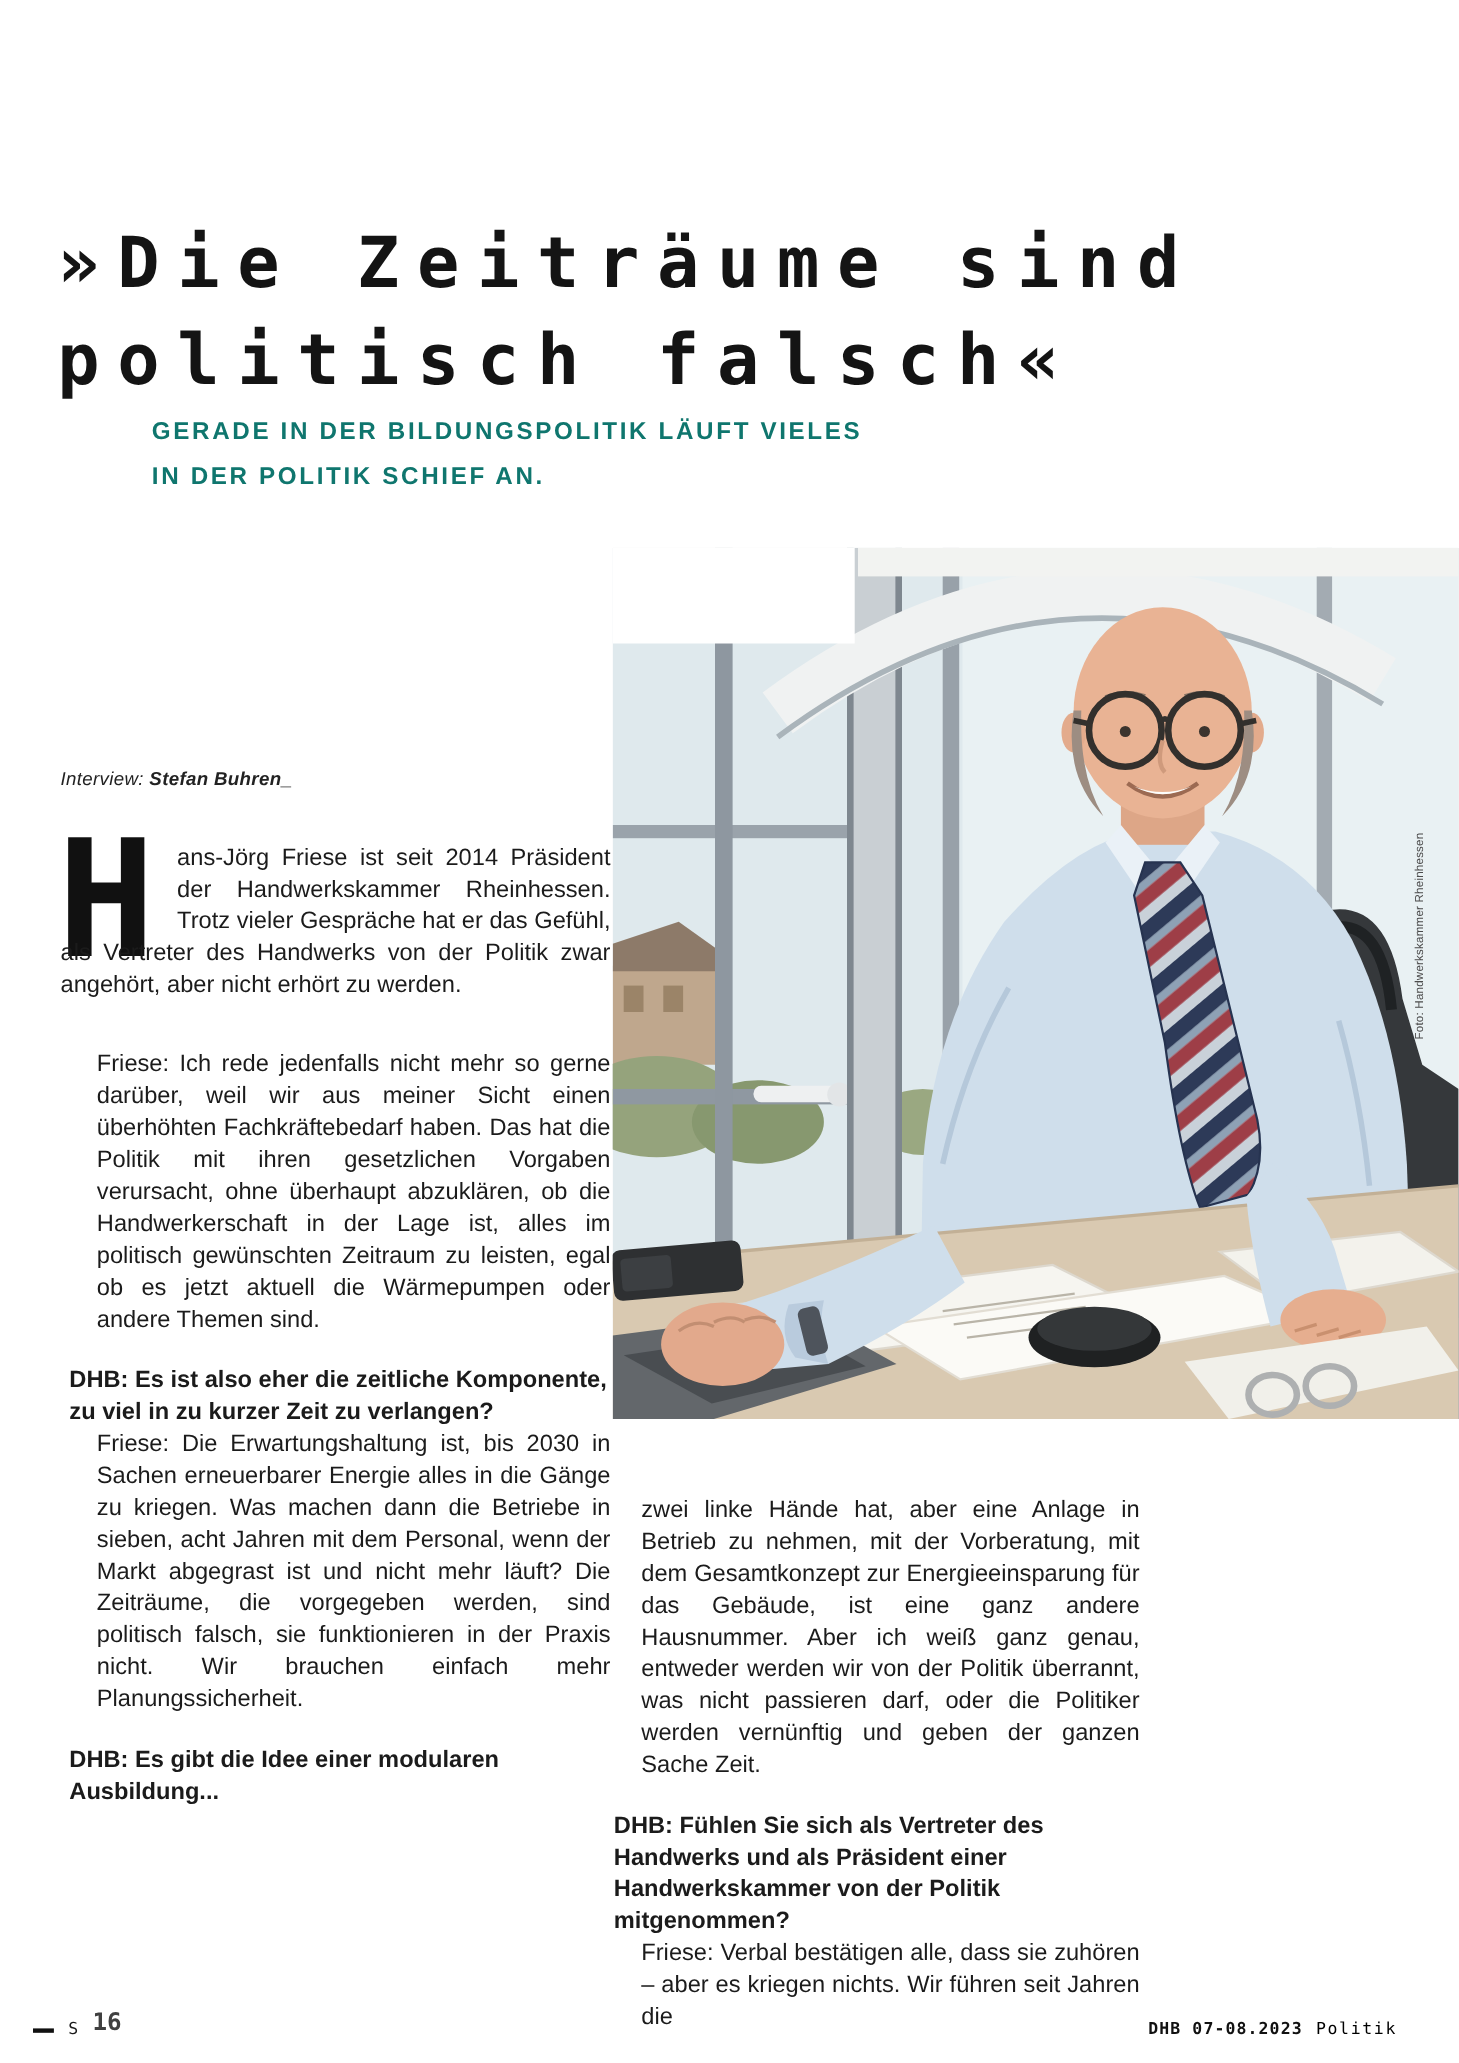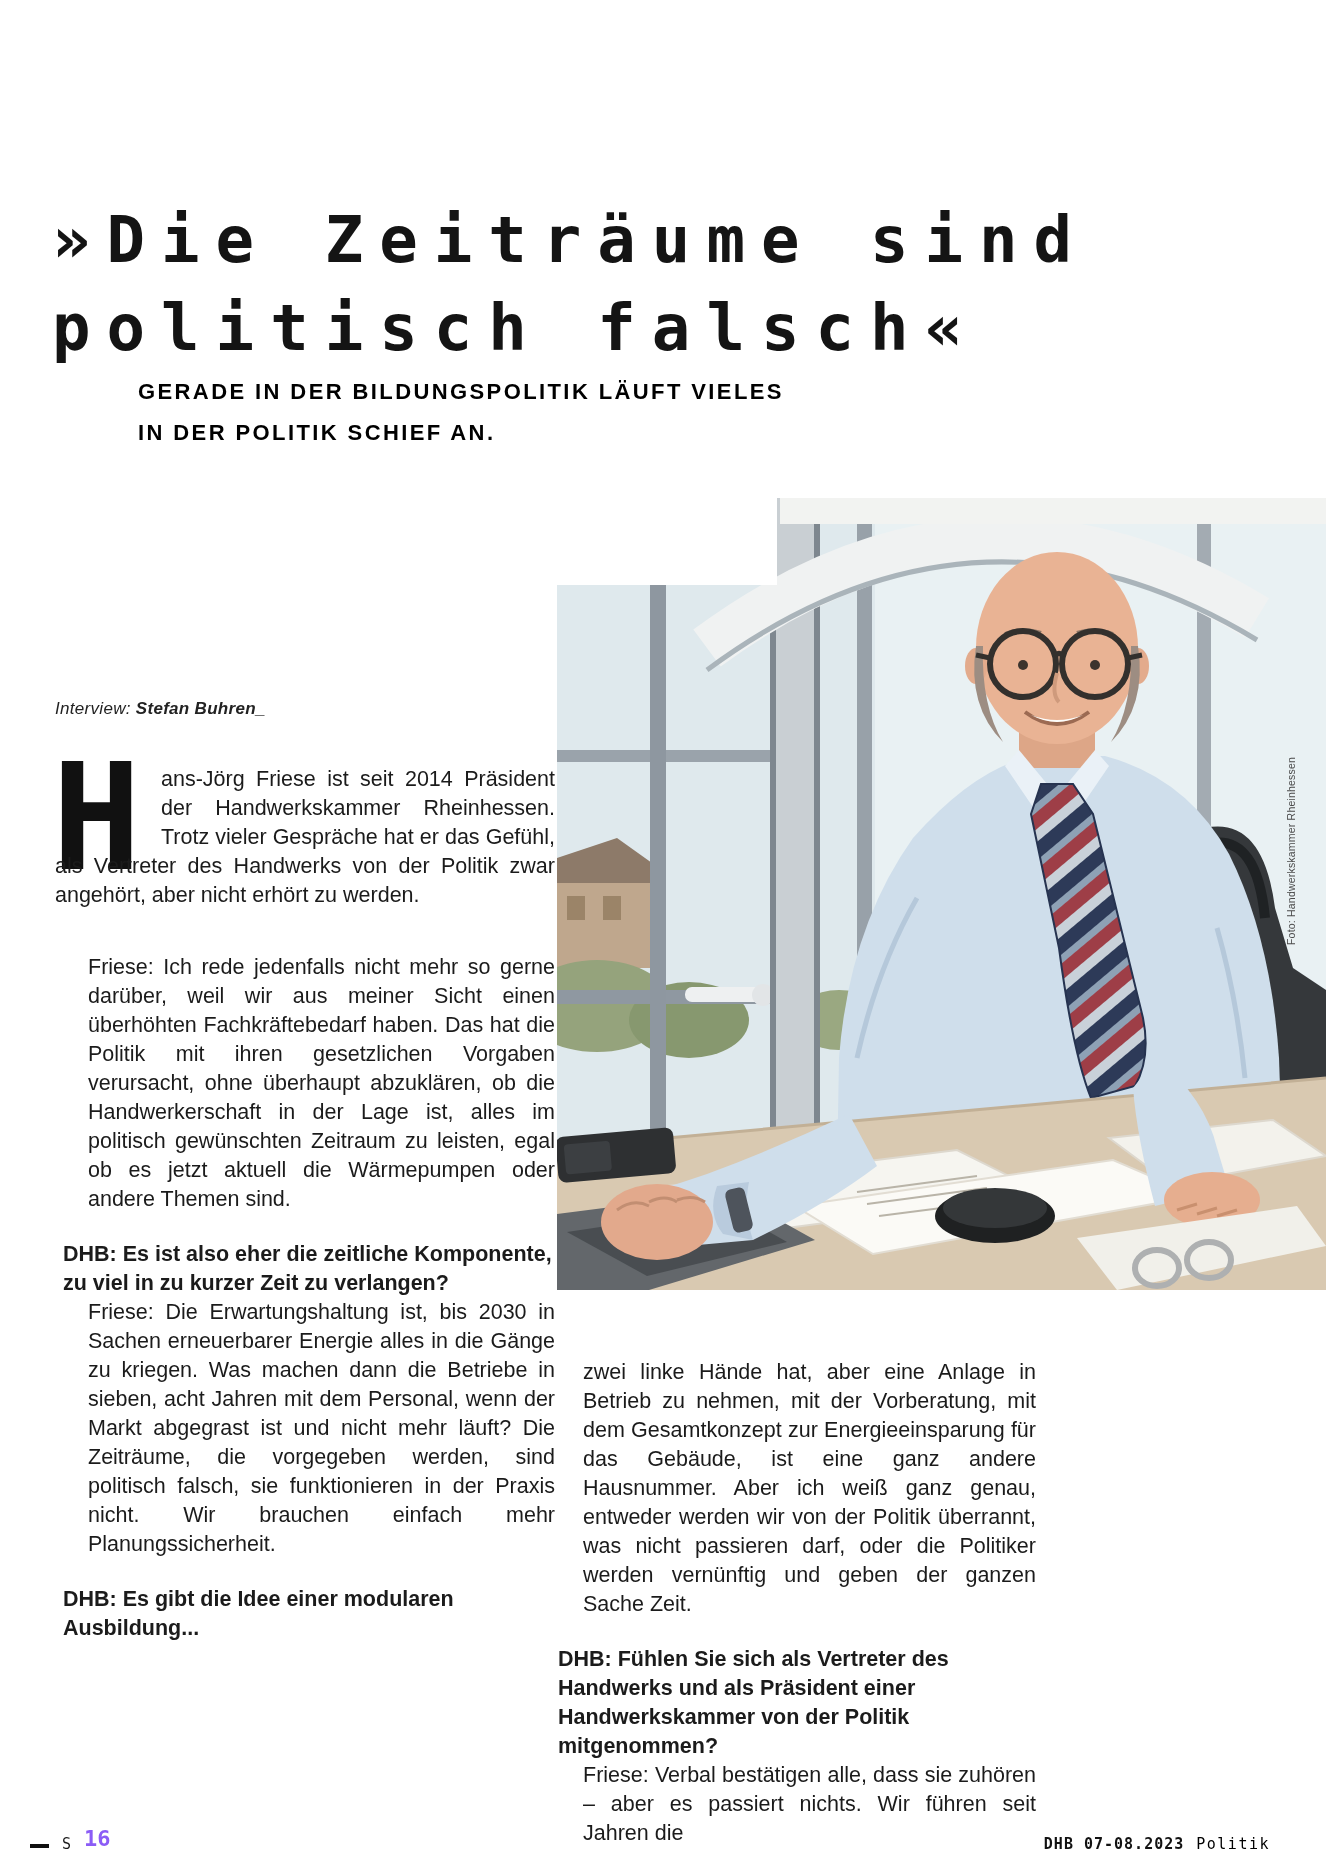--- a/index.html
+++ b/index.html
@@ -12,21 +12,21 @@
 
   .headline {
     left:52px; top:196px;
     font-family:"DejaVu Sans Mono", monospace; font-weight:bold;
     font-size:64px; line-height:88px; letter-spacing:0.25em;
     color:#141414; white-space:nowrap;
   }
   .deck {
     left:138px; top:372px;
     font-weight:bold; font-size:22px; line-height:40.5px;
-    letter-spacing:2.4px; color:#000000; white-space:nowrap;
+    letter-spacing:2.4px; color:#0f766e; white-space:nowrap;
   }
   .byline {
     left:55px; top:699px;
     font-style:italic; font-size:17px; letter-spacing:0.3px; color:#222;
   }
   .byline .name { font-weight:bold; }
 
   .intro {
     left:55px; top:765px; width:500px;
     font-size:21.5px; line-height:29px; text-align:justify;
@@ -50,21 +50,21 @@
 
   .credit {
     left:1285px; top:945px;
     transform:rotate(-90deg); transform-origin:0 0;
     font-size:10.5px; letter-spacing:0.2px; color:#4b4b4b; white-space:nowrap;
   }
 
   .footer-dash { left:30px; top:1844px; width:19px; height:4px; background:#101010; }
   .f-mono { font-family:"DejaVu Sans Mono", monospace; }
   .page-label { left:62px; top:1835px; font-size:15px; letter-spacing:1px; color:#1a1a1a; }
-  .page-num   { left:84px; top:1826px; font-size:22px; font-weight:bold; color:#8b5cf6; }
+  .page-num   { left:84px; top:1826px; font-size:22px; font-weight:bold; color:#404040; }
   .footer-right {
     top:1835px; right:56px; font-size:15px; color:#111; white-space:nowrap;
   }
   .footer-right .issue   { font-weight:bold; letter-spacing:1px; }
   .footer-right .section { margin-left:12px; letter-spacing:1.5px; color:#000000; }
 </style>
 </head>
 <body>
 
 <div class="abs headline">
@@ -87,21 +87,21 @@
 <div class="abs col col-left">
   <p class="a">Friese: Ich rede jedenfalls nicht mehr so gerne darüber, weil wir aus meiner Sicht einen überhöhten Fachkräftebedarf haben. Das hat die Politik mit ihren gesetzlichen Vorgaben verursacht, ohne überhaupt abzuklären, ob die Handwerkerschaft in der Lage ist, alles im politisch gewünschten Zeitraum zu leisten, egal ob es jetzt aktuell die Wärmepumpen oder andere Themen sind.</p>
   <p class="q">DHB: Es ist also eher die zeitliche Komponente, zu viel in zu kurzer Zeit zu verlangen?</p>
   <p class="a">Friese: Die Erwartungshaltung ist, bis 2030 in Sachen erneuerbarer Energie alles in die Gänge zu kriegen. Was machen dann die Betriebe in sieben, acht Jahren mit dem Personal, wenn der Markt abgegrast ist und nicht mehr läuft? Die Zeiträume, die vorgegeben werden, sind politisch falsch, sie funktionieren in der Praxis nicht. Wir brauchen einfach mehr Planungssicherheit.</p>
   <p class="q">DHB: Es gibt die Idee einer modularen Ausbildung...</p>
 </div>
 
 <div class="abs col col-right">
   <p class="a first" style="margin-top:0">zwei linke Hände hat, aber eine Anlage in Betrieb zu nehmen, mit der Vorberatung, mit dem Gesamtkonzept zur Energieeinsparung für das Gebäude, ist eine ganz andere Hausnummer. Aber ich weiß ganz genau, entweder werden wir von der Politik überrannt, was nicht passieren darf, oder die Politiker werden vernünftig und geben der ganzen Sache Zeit.</p>
   <p class="q">DHB: Fühlen Sie sich als Vertreter des Handwerks und als Präsident einer Handwerkskammer von der Politik mitgenommen?</p>
-  <p class="a">Friese: Verbal bestätigen alle, dass sie zuhören – aber es passiert nichts. Wir führen seit Jahren die</p>
+  <p class="a">Friese: Verbal bestätigen alle, dass sie zuhören – aber es kriegen nichts. Wir führen seit Jahren die</p>
 </div>
 
 <div class="abs photo">
   <svg viewBox="0 0 769 792" preserveAspectRatio="none">
     <defs>
       <pattern id="tiestripes" width="44" height="44" patternUnits="userSpaceOnUse" patternTransform="rotate(-40)">
         <rect x="-10" y="0" width="300" height="14" fill="#2d3a58"></rect>
         <rect x="-10" y="14" width="300" height="7" fill="#8ea1b5"></rect>
         <rect x="-10" y="21" width="300" height="13" fill="#9e3e47"></rect>
         <rect x="-10" y="34" width="300" height="10" fill="#c9d1d9"></rect>

